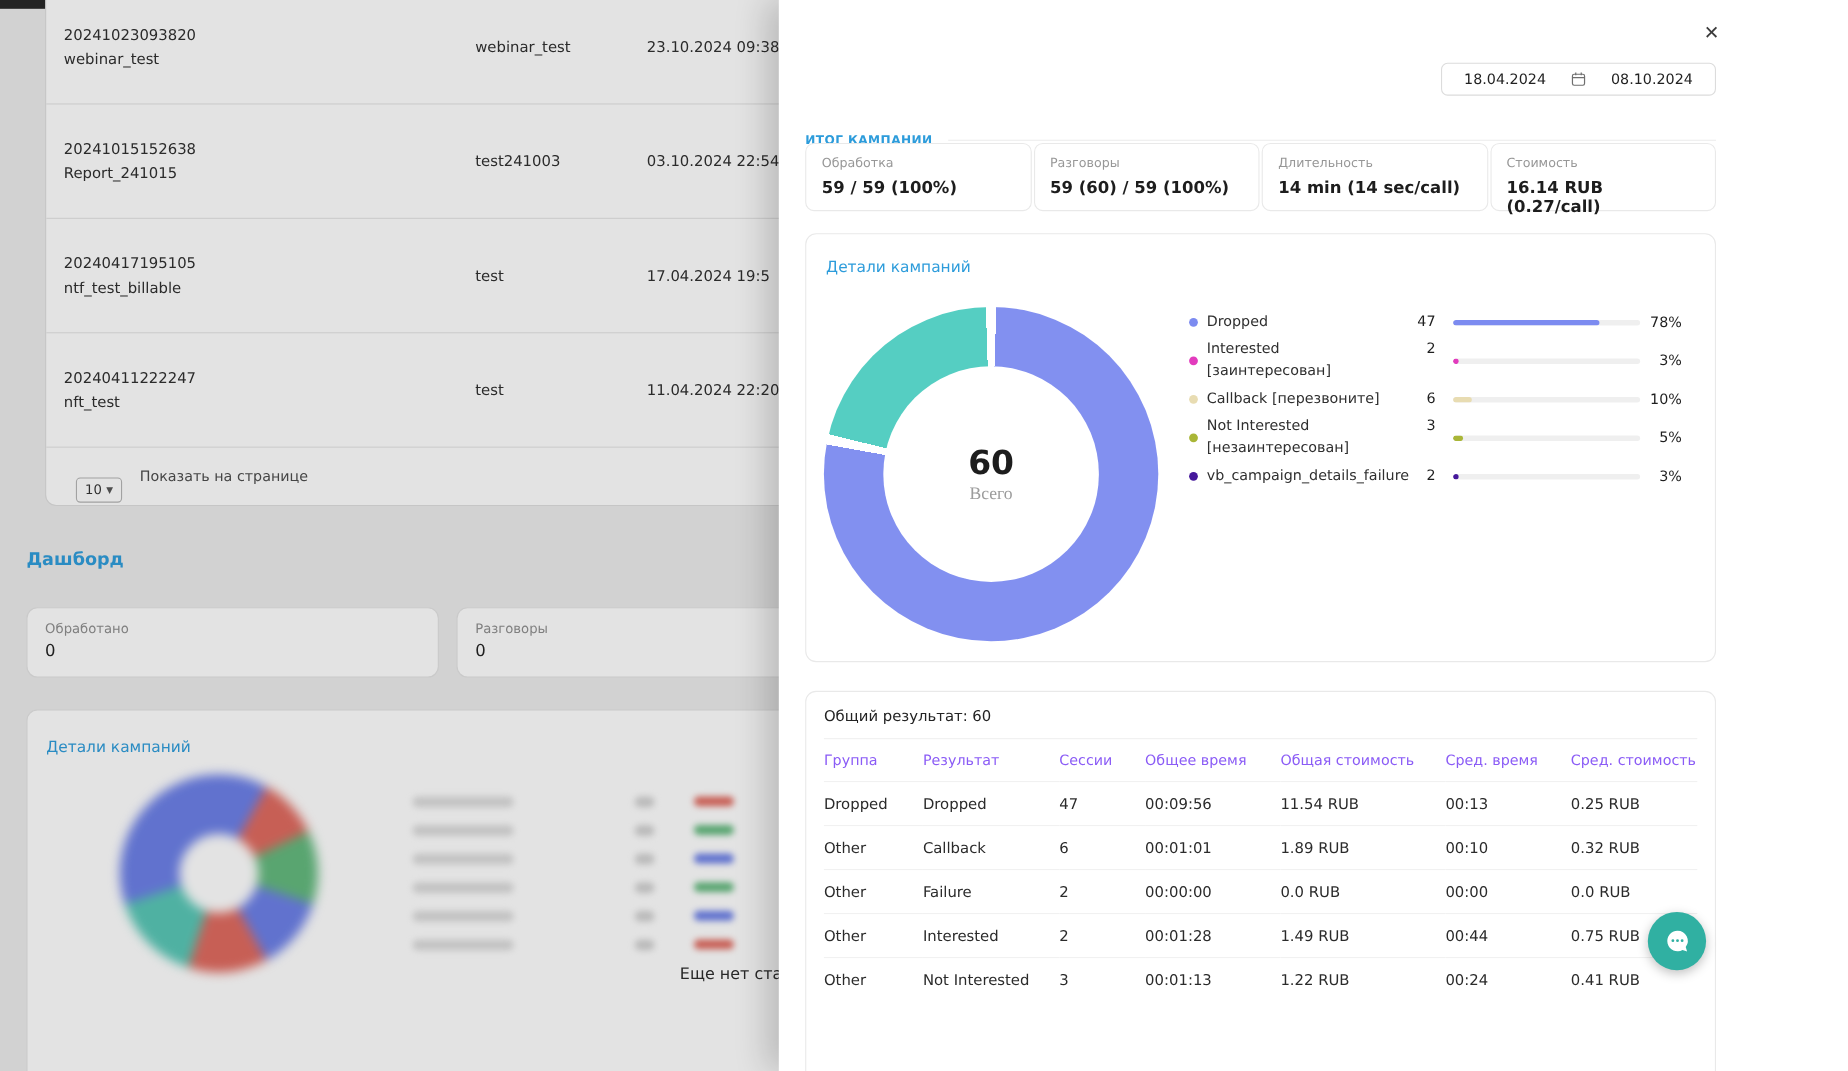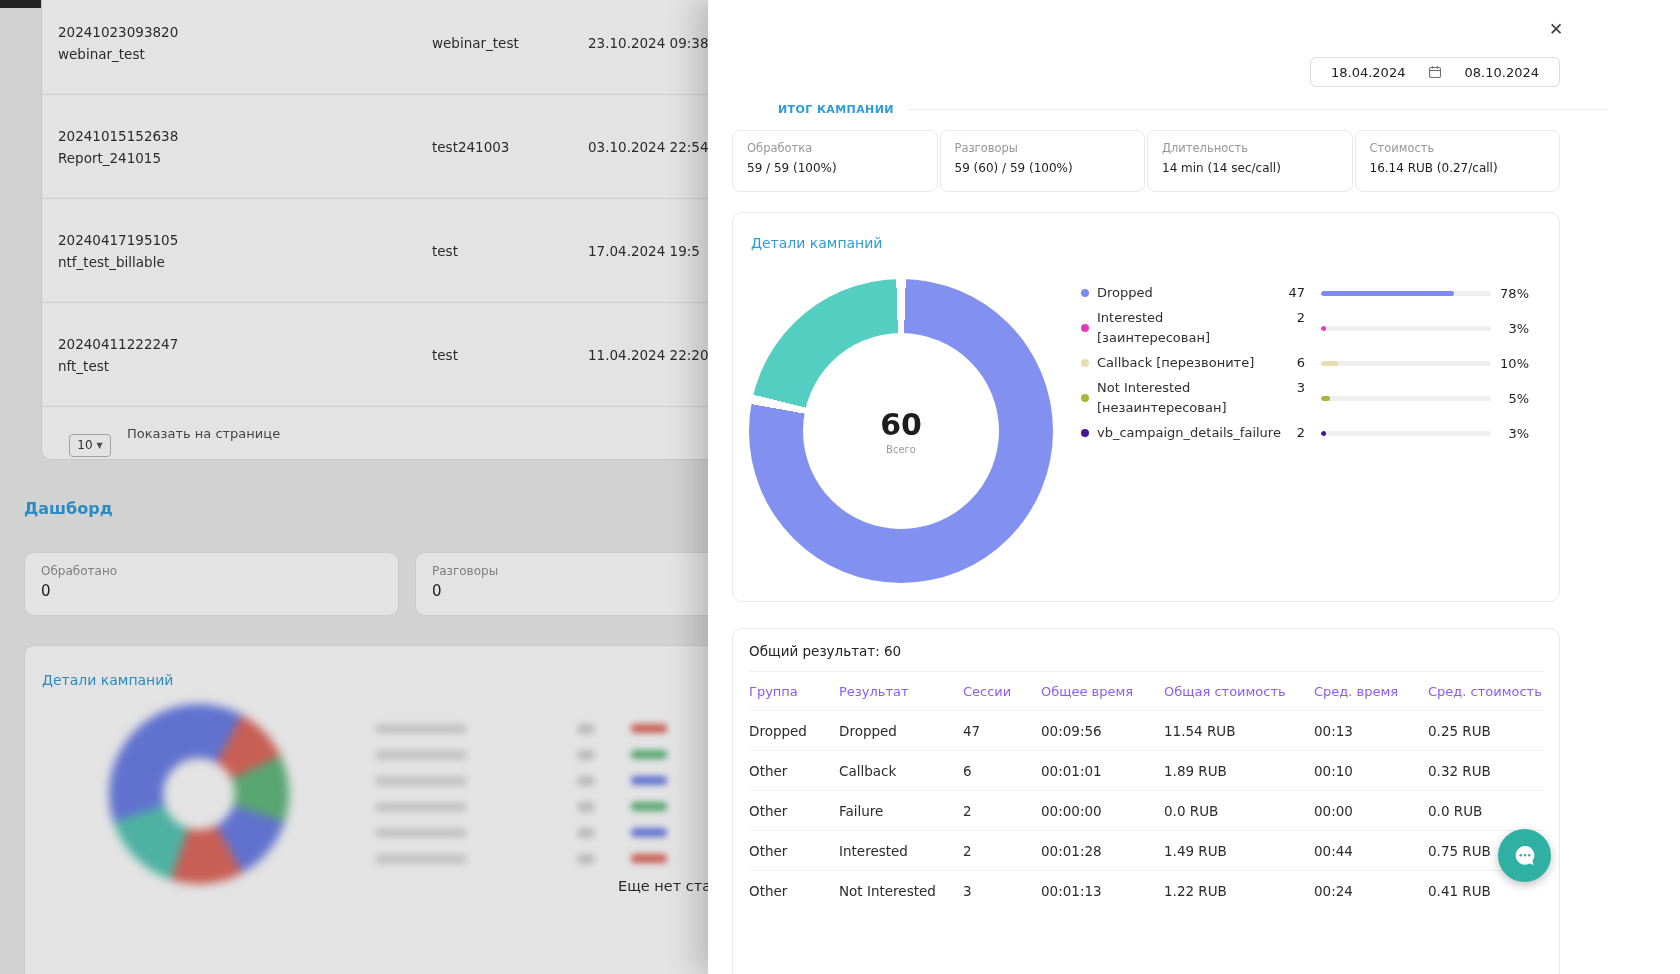--- a/index.html
+++ b/index.html
@@ -46,37 +46,37 @@
 
   
   .drawer { position:absolute; left:708px; top:0; width:972px; height:974px; background:#fff;
             box-shadow:-12px 0 28px rgba(0,0,0,0.18); z-index:10; }
   .drawer-title { position:absolute; left:24px; top:20px; font-size:15.5px; font-weight:500; color:#191919; }
   .close-btn { position:absolute; left:832px; top:13px; width:32px; height:32px; border:none; background:none;
                font-size:17px; color:#3c3c3c; cursor:pointer; }
   .daterange { position:absolute; left:602px; top:57px; width:250px; height:30px; background:#fff;
                border:1px solid #dcdcdc; border-radius:6px; display:flex; align-items:center;
                justify-content:space-between; padding:0 20px; font-size:13px; color:#222; cursor:pointer; }
-  .section-row { position:absolute; left:24px; top:103px; width:828px; display:flex; align-items:center;margin-left:46px; }
+  .section-row { position:absolute; left:24px; top:121px; width:828px; display:flex; align-items:center; }
   .section-label { font-size:11px; font-weight:600; letter-spacing:0.4px; color:var(--accent); white-space:nowrap; }
   .section-row .line { flex:1; height:1px; background:#ededed; margin-left:14px; }
   .summary-cards { position:absolute; left:24px; top:130px; width:828px; display:flex; gap:2px; }
   .sum-card { flex:1; height:62px; border:1px solid #e9e9e9; border-radius:8px; padding:10px 14px; background:#fff; }
   .sum-label { font-size:11.5px; color:#979797; margin-bottom:6px; }
-  .sum-value { font-size:12px; font-weight:400; color:#1d1d1d; }
+  .sum-value { font-size:15px; font-weight:700; color:#1d1d1d; }
 
   .details-card { position:absolute; left:24px; top:212px; width:828px; height:390px;
                   border:1px solid #e9e9e9; border-radius:10px; background:#fff; }
   .details-title { position:absolute; left:18px; top:22px; font-size:14px; font-weight:500; color:var(--accent); }
   .donut { position:absolute; left:16px; top:66px; width:304px; height:304px; border-radius:50%; }
   .donut::after { content:""; position:absolute; inset:54px; border-radius:50%; background:#fff; }
   .donut-center { position:absolute; left:16px; top:66px; width:304px; height:304px; z-index:2;
                   display:flex; flex-direction:column; align-items:center; justify-content:center; }
   .donut-total { font-size:30px; font-weight:600; color:#1d1d1d; }
-  .donut-sub { font-size:10px; color:#9c9c9c; margin-top:2px; }
+  .donut-sub { font-size:16px; color:#9c9c9c; margin-top:2px;font-family:Liberation Serif, serif; }
   .legend { position:absolute; left:348px; top:70px; width:448px; display:flex; flex-direction:column; gap:5px; }
   .lg-row { display:flex; align-items:center; cursor:pointer; }
   .lg-dot { width:8px; height:8px; border-radius:50%; margin-right:8px; flex:0 0 8px; }
   .lg-mid { flex:0 0 208px; display:flex; align-items:flex-start; }
   .lg-label { font-size:13px; color:#2f2f2f; line-height:20px; max-width:170px; }
   .lg-val { margin-left:auto; font-size:13px; color:#1f1f1f; line-height:20px; padding-left:6px; }
   .lg-bar { width:170px; height:5px; border-radius:3px; background:#efefef; margin-left:16px;
             position:relative; overflow:hidden; flex:0 0 170px; }
   .lg-fill { position:absolute; left:0; top:0; bottom:0; border-radius:3px; }
   .lg-pct { flex:1; text-align:right; font-size:13px; color:#1f1f1f; }

